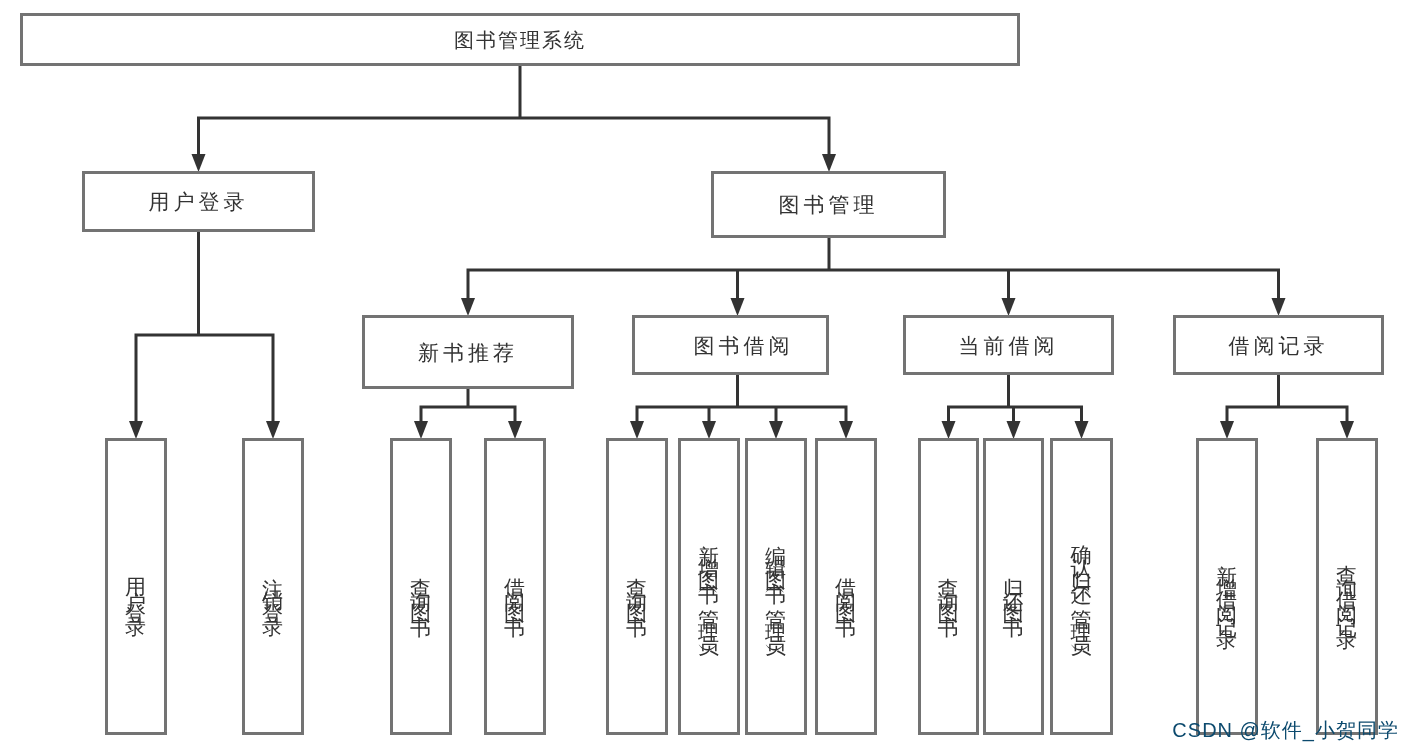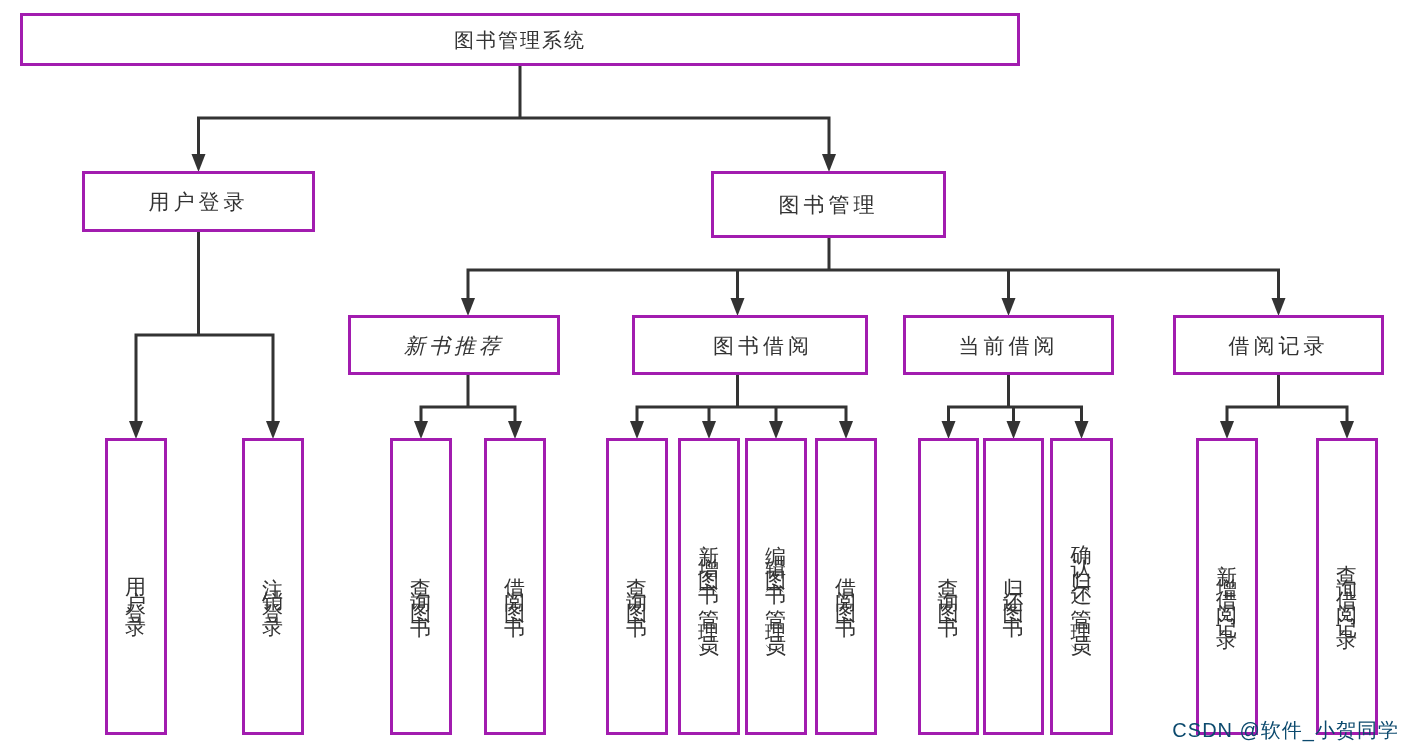--- a/index.html
+++ b/index.html
@@ -20,21 +20,21 @@
     position: absolute;
     left: 0;
     top: 0;
     width: 1405px;
     height: 747px;
     pointer-events: none;
   }
   .node {
     position: absolute;
     box-sizing: border-box;
-    border: 3px solid #a21caf;
+    border: 3px solid #737373;
     background: #ffffff;
     display: flex;
     align-items: center;
     justify-content: center;
     text-align: center;
   }
   .node.h-label {
     font-size: 21px;
     letter-spacing: 4px;
     line-height: 1;
@@ -117,22 +117,22 @@
       <polygon points="1220,421 1234,421 1227,439"></polygon>
       <polygon points="1340,421 1354,421 1347,439"></polygon>
     </g>
   </svg>
 
   <div class="node root-label" style="left:20px; top:13px; width:1000px; height:53px;">图书管理系统</div>
 
   <div class="node h-label" style="left:82px; top:171px; width:233px; height:61px;">用户登录</div>
   <div class="node h-label" style="left:711px; top:171px; width:235px; height:67px;">图书管理</div>
 
-  <div class="node h-label" style="left:348px; top:315px; width:212px; height:60px;font-style:italic;">新书推荐</div>
-  <div class="node h-label" style="left:632px; top:315px; width:236px; height:60px;padding-left:26px;">图书借阅</div>
+  <div class="node h-label" style="left:362px; top:315px; width:212px; height:74px;">新书推荐</div>
+  <div class="node h-label" style="left:632px; top:315px; width:197px; height:60px;padding-left:26px;">图书借阅</div>
   <div class="node h-label" style="left:903px; top:315px; width:211px; height:60px;">当前借阅</div>
   <div class="node h-label" style="left:1173px; top:315px; width:211px; height:60px;">借阅记录</div>
 
   <div class="node leaf" style="left:105px; top:438px; width:62px; height:297px;">
     <span class="v-text">用户登录</span>
   </div>
   <div class="node leaf" style="left:242px; top:438px; width:62px; height:297px;">
     <span class="v-text">注销登录</span>
   </div>
 

